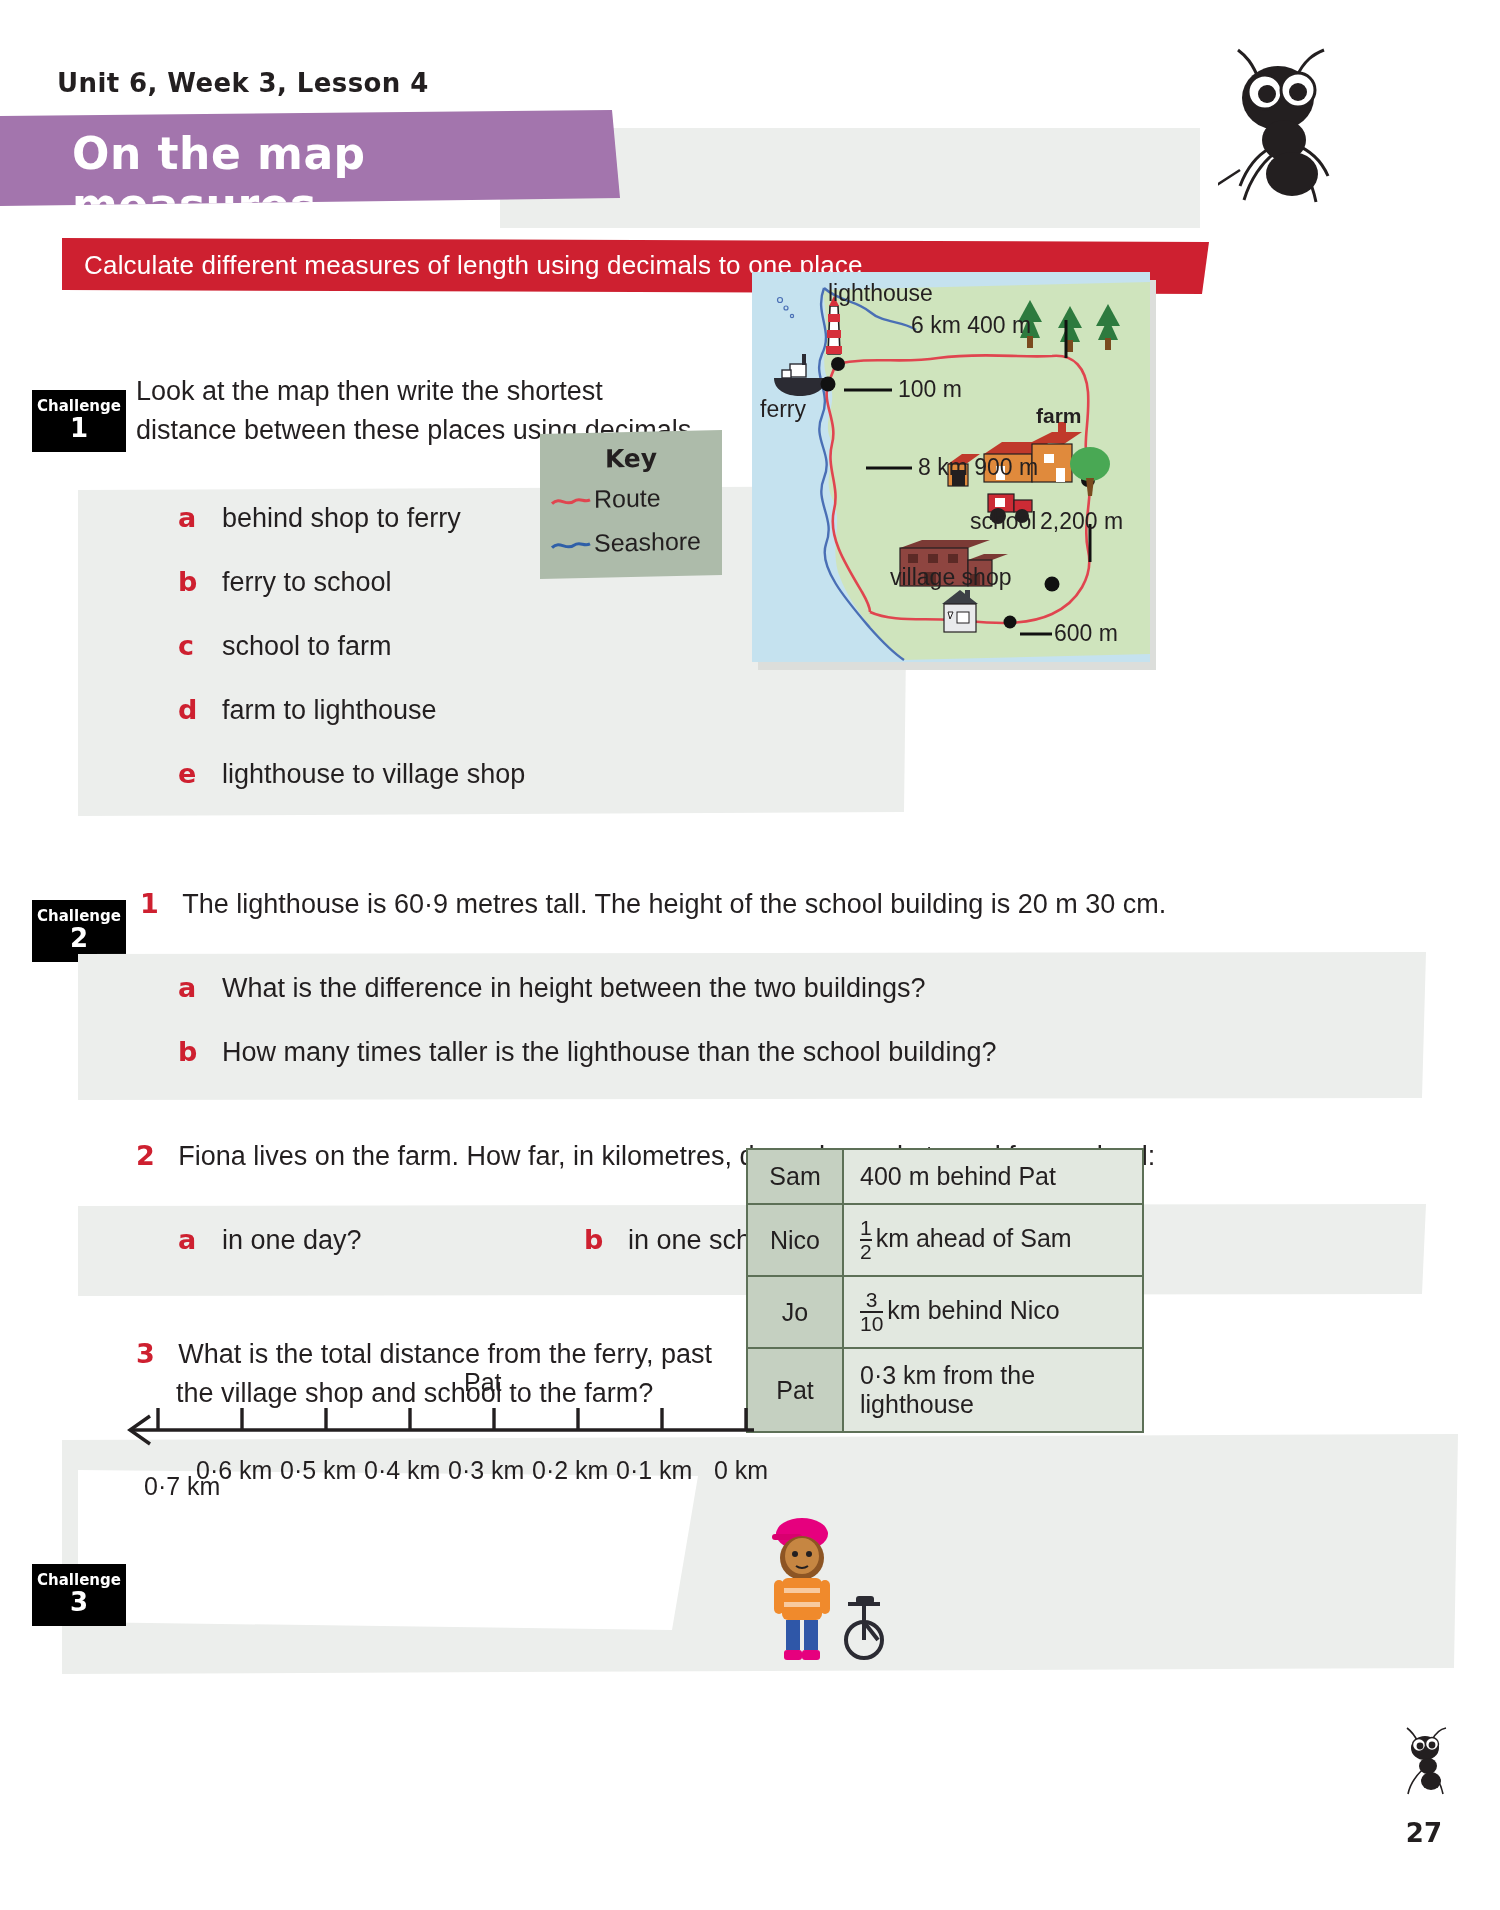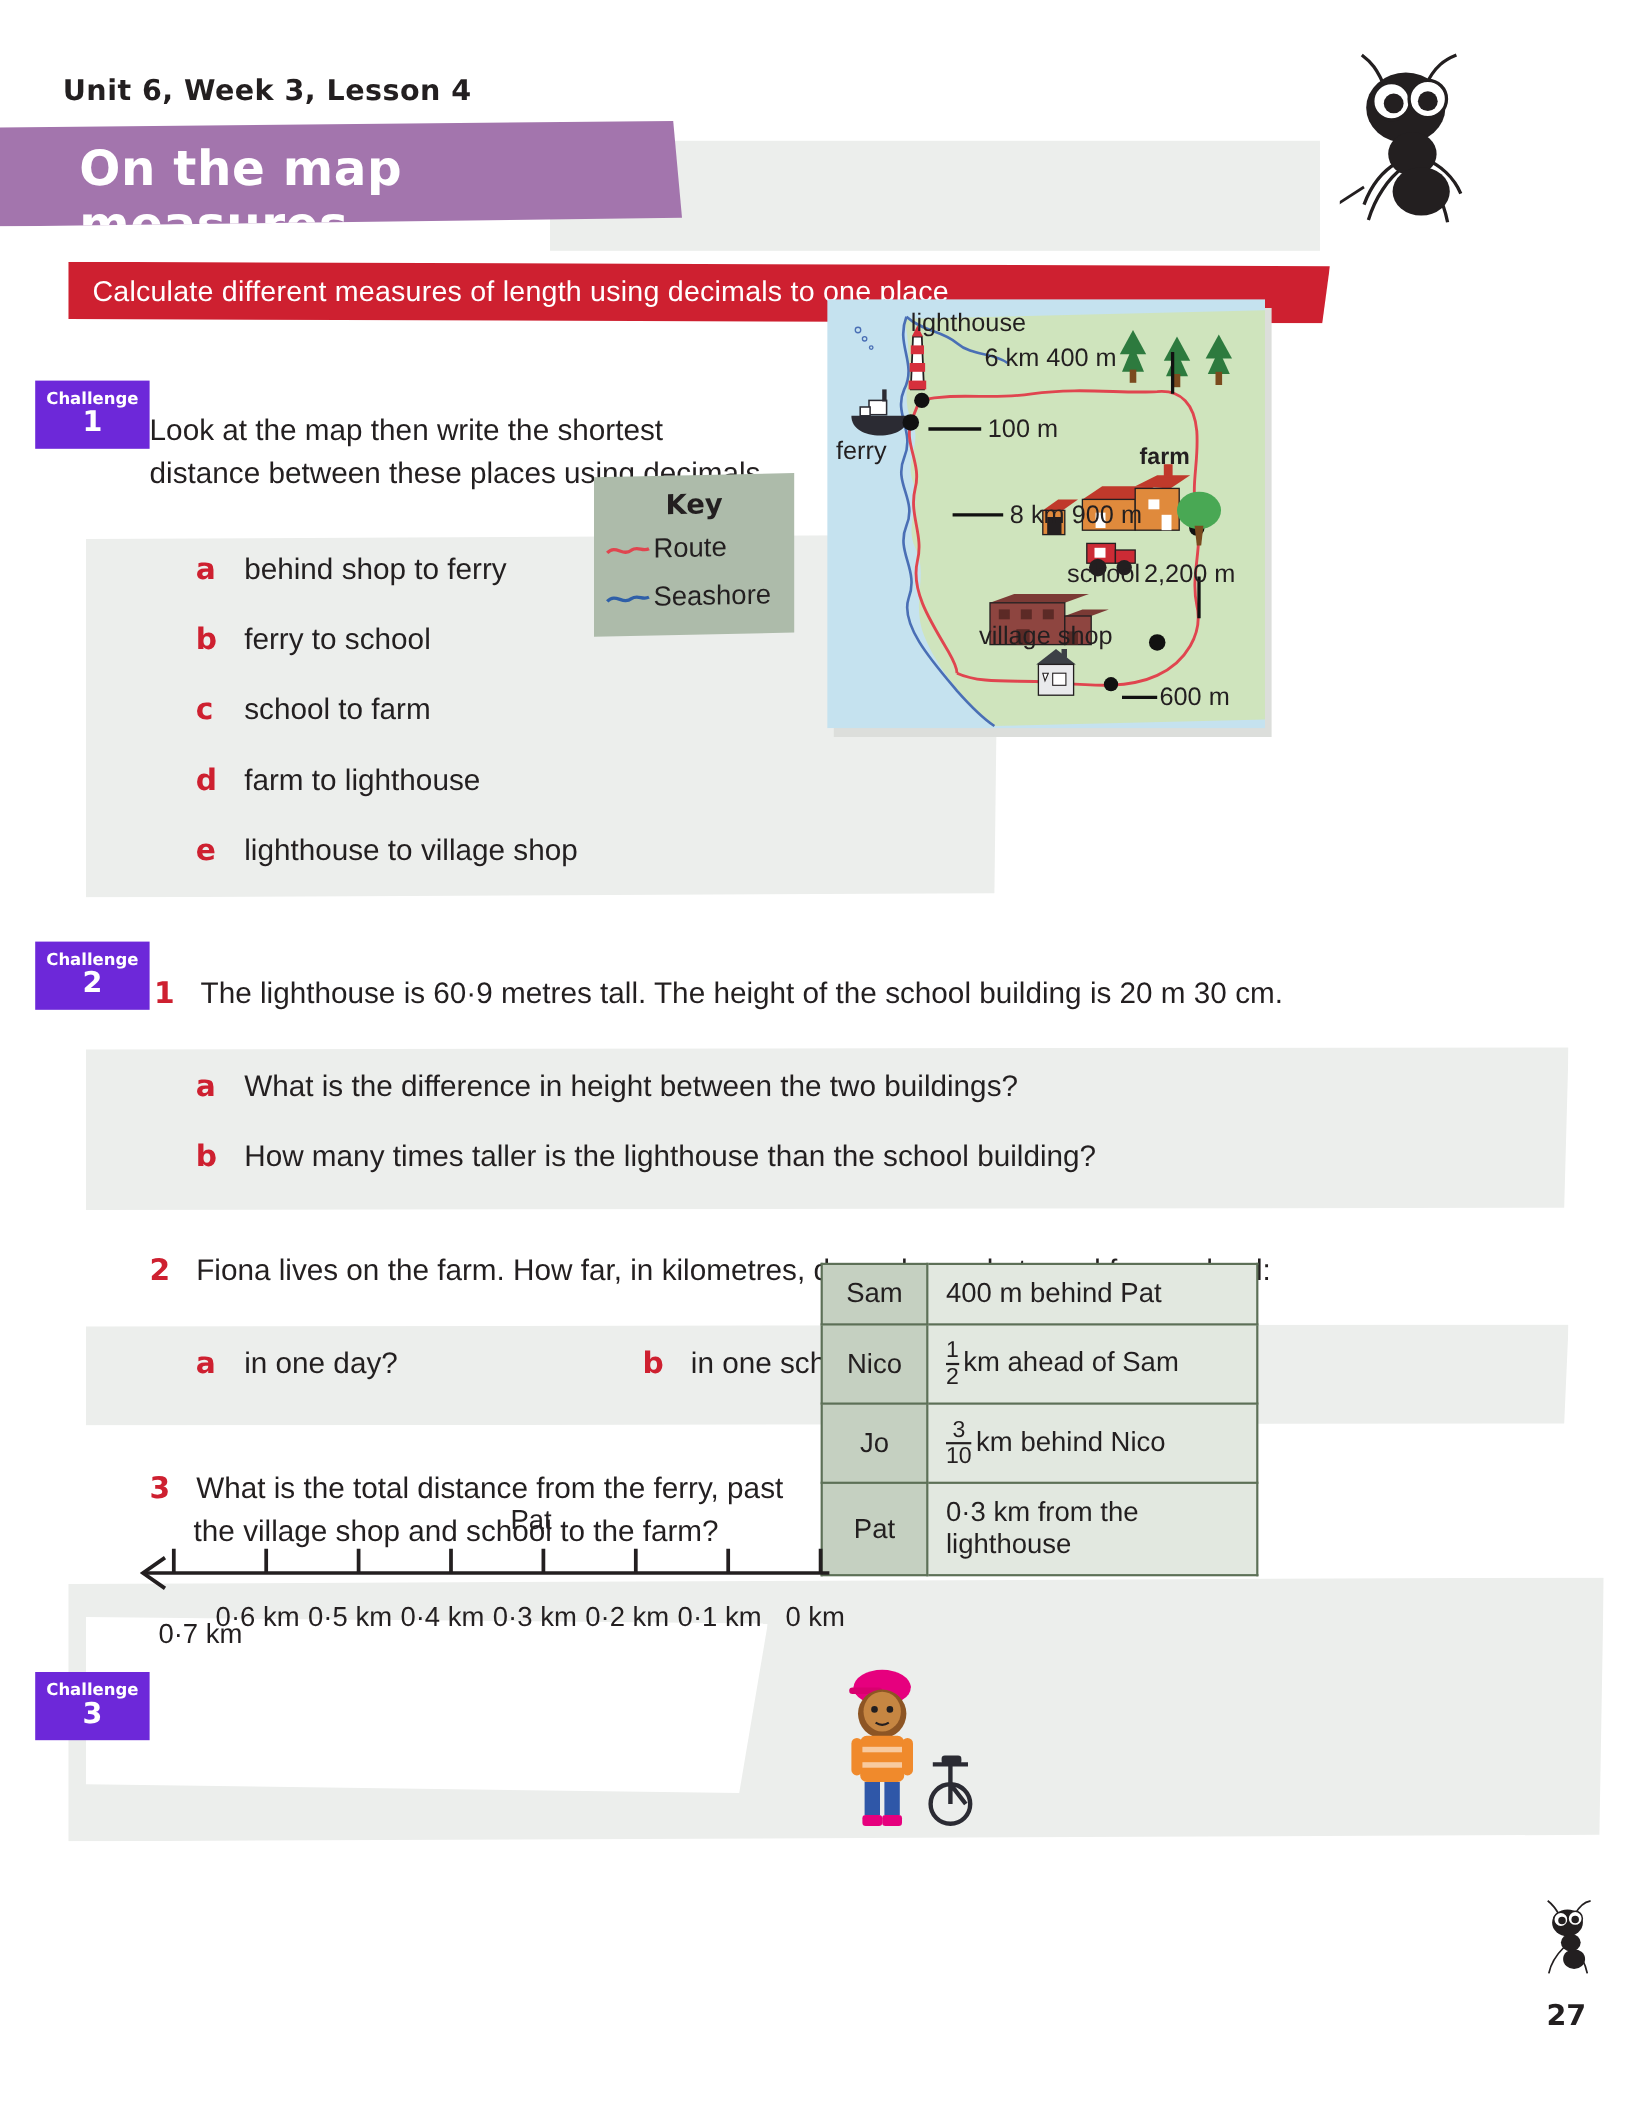--- a/index.html
+++ b/index.html
@@ -45,22 +45,22 @@
   .shadow-strip {
     position: absolute; background: #e9ecea;
   }
 
   
   .panel { position: absolute; background: #eceeec; }
   .panel-white { position: absolute; background: #ffffff; }
 
   
   .chal {
-    position: absolute; width: 104px; height: 62px;
-    background: #6d28d9; color: #fff; text-align: center;
+    position: absolute; width: 94px; height: 62px;
+    background: #000000; color: #fff; text-align: center; margin-top: 44px;
   }
   .chal .c-word {
     font-size: 15px; display: block; margin-top: 7px;
     font-family: "DejaVu Sans", sans-serif; font-weight: 700;
   }
   .chal .c-num {
     font-size: 26px; display: block; line-height: 26px;
     font-family: "DejaVu Sans", sans-serif; font-weight: 700;
   }
 
@@ -312,21 +312,21 @@
       </g>
 
       <line x1="92" y1="118" x2="140" y2="118" stroke="#111111" stroke-width="3"></line>
       <line x1="314" y1="48" x2="314" y2="86" stroke="#111111" stroke-width="3"></line>
       <line x1="114" y1="196" x2="160" y2="196" stroke="#111111" stroke-width="3"></line>
       <line x1="338" y1="252" x2="338" y2="290" stroke="#111111" stroke-width="3"></line>
       <line x1="268" y1="362" x2="300" y2="362" stroke="#111111" stroke-width="3"></line>
     </svg>
 
     <div style="position:absolute;left:76px;top:8px;font-size:23px;">lighthouse</div>
-    <div style="position:absolute;left:143px;top:40px;font-size:23px;">6 km 400 m</div>
+    <div style="position:absolute;left:159px;top:40px;font-size:23px;">6 km 400 m</div>
     <div style="position:absolute;left:146px;top:104px;font-size:23px;">100 m</div>
     <div style="position:absolute;left:8px;top:124px;font-size:23px;">ferry</div>
     <div style="position:absolute;left:166px;top:182px;font-size:23px;">8 km 900 m</div>
     <div style="position:absolute;left:284px;top:132px;font-size:21px;font-weight:bold;">farm</div>
     <div style="position:absolute;left:218px;top:236px;font-size:23px;">school</div>
     <div style="position:absolute;left:288px;top:236px;font-size:23px;">2,200 m</div>
     <div style="position:absolute;left:138px;top:292px;font-size:23px;">village shop</div>
     <div style="position:absolute;left:302px;top:348px;font-size:23px;">600 m</div>
   </div>
 

